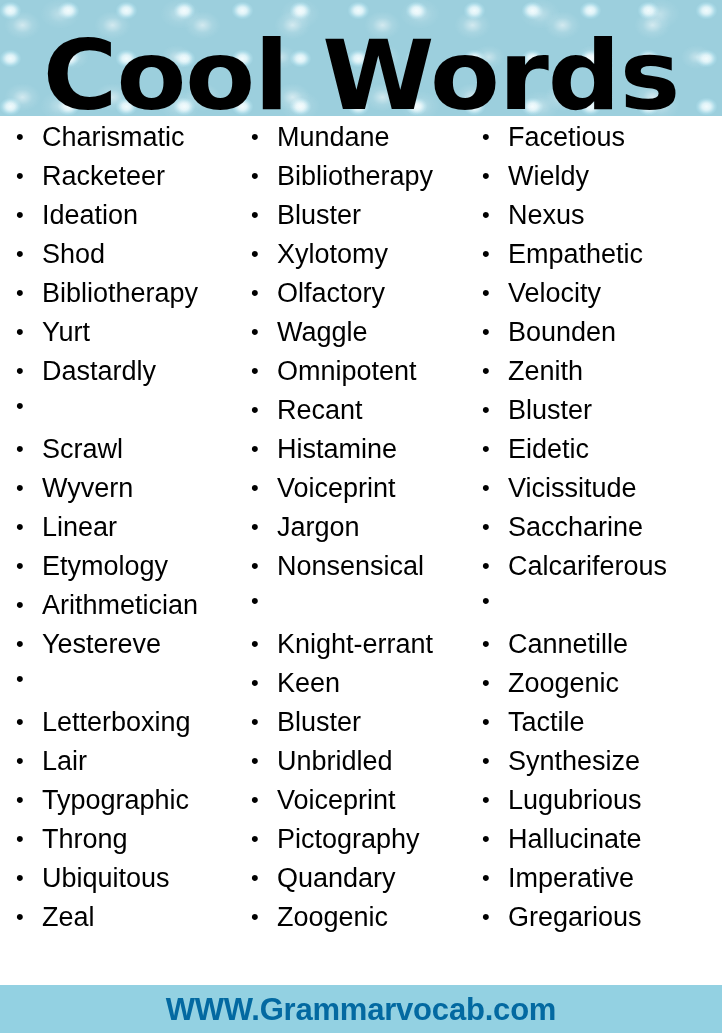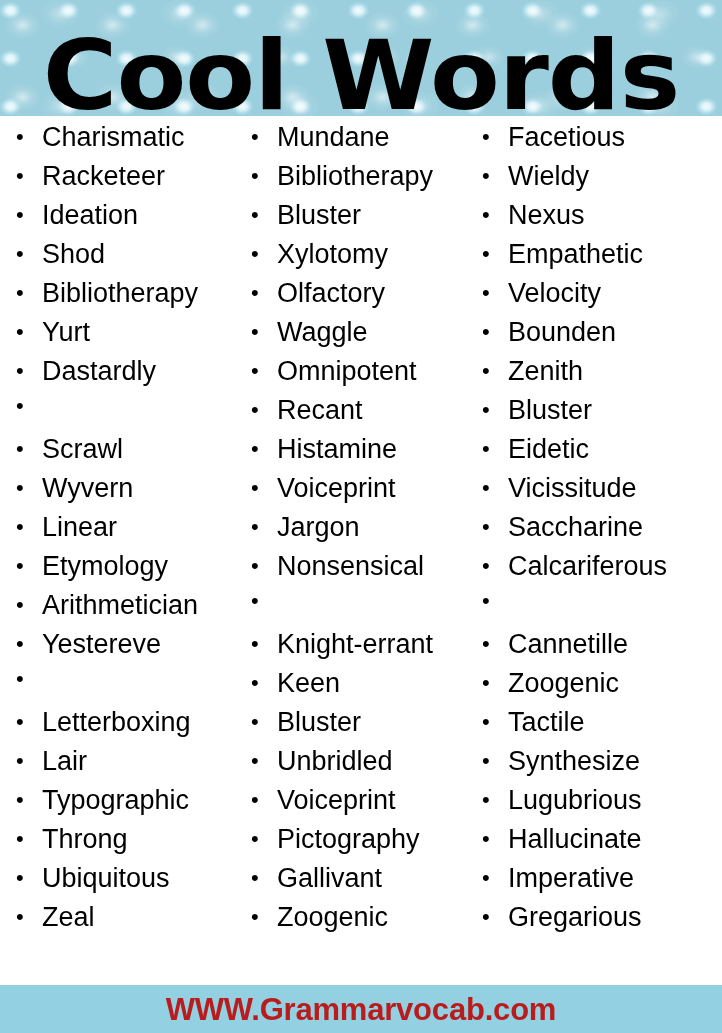--- a/index.html
+++ b/index.html
@@ -151,21 +151,21 @@
     background: #93d1e2;
     display: flex;
     align-items: center;
     justify-content: center;
   }
   .footer-text {
     font-family: "Liberation Sans", sans-serif;
     font-weight: bold;
     font-size: 31px;
     line-height: 1;
-    color: #b91c1c;
+    color: #0369a1;
     letter-spacing: -0.2px;
     white-space: nowrap;
   }
 </style>
 </head>
 <body>
 
 <div class="page">
 
   <div class="header">
@@ -330,21 +330,21 @@
           <div class="word-row">
             <span class="bullet">•</span>
             <span class="word">Voiceprint</span>
           </div>
           <div class="word-row">
             <span class="bullet">•</span>
             <span class="word">Pictography</span>
           </div>
           <div class="word-row">
             <span class="bullet">•</span>
-            <span class="word">Gallivant</span>
+            <span class="word">Quandary</span>
           </div>
           <div class="word-row">
             <span class="bullet">•</span>
             <span class="word">Zoogenic</span>
           </div>
         </div>
       <div class="column c3">
           <div class="word-row">
             <span class="bullet">•</span>
             <span class="word">Facetious</span>

